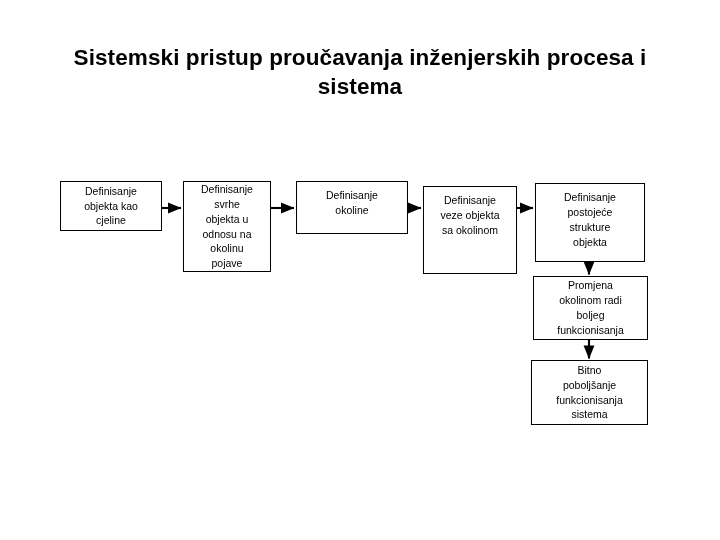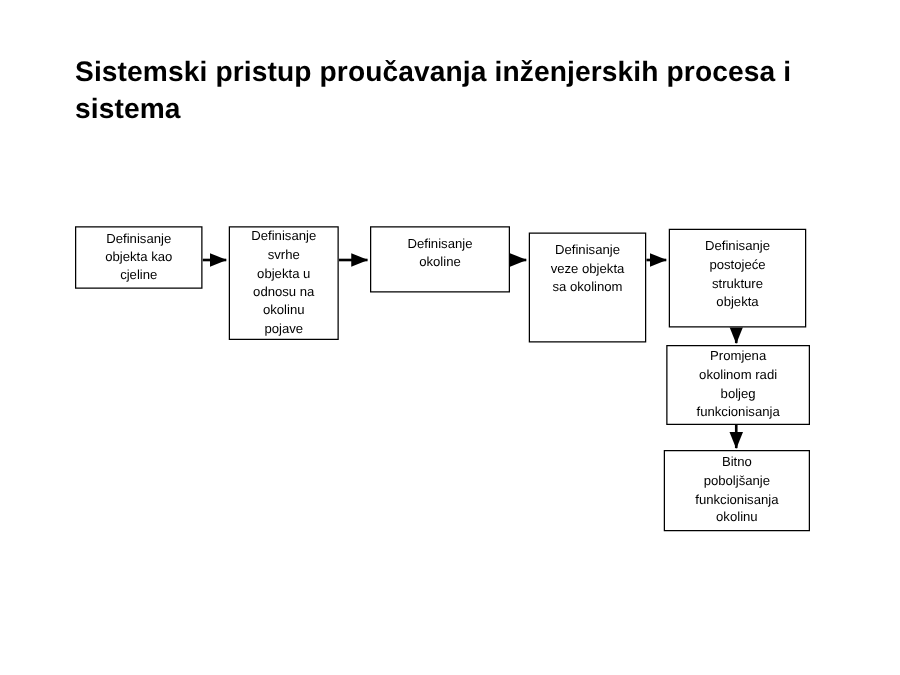--- a/index.html
+++ b/index.html
@@ -20,20 +20,21 @@
     left: 0;
     top: 0;
     width: 720px;
     height: 540px;
   }
   #title {
     position: absolute;
     left: 60px;
     top: 44px;
     width: 600px;
+    text-align: center;
     font-size: 22.5px;
     font-weight: bold;
     line-height: 1.28;
     letter-spacing: 0.1px;
   }
   #diagram {
     position: absolute;
     left: 0;
     top: 16px;
     width: 720px;
@@ -150,17 +151,17 @@
       <span class="node-label">Promjena
 okolinom radi
 boljeg
 funkcionisanja</span>
     </div>
 
     <div class="node v-center" id="node-7">
       <span class="node-label">Bitno
 poboljšanje
 funkcionisanja
-okolinu</span>
+sistema</span>
     </div>
 
   </div>
 </div>
 
 </body></html>

